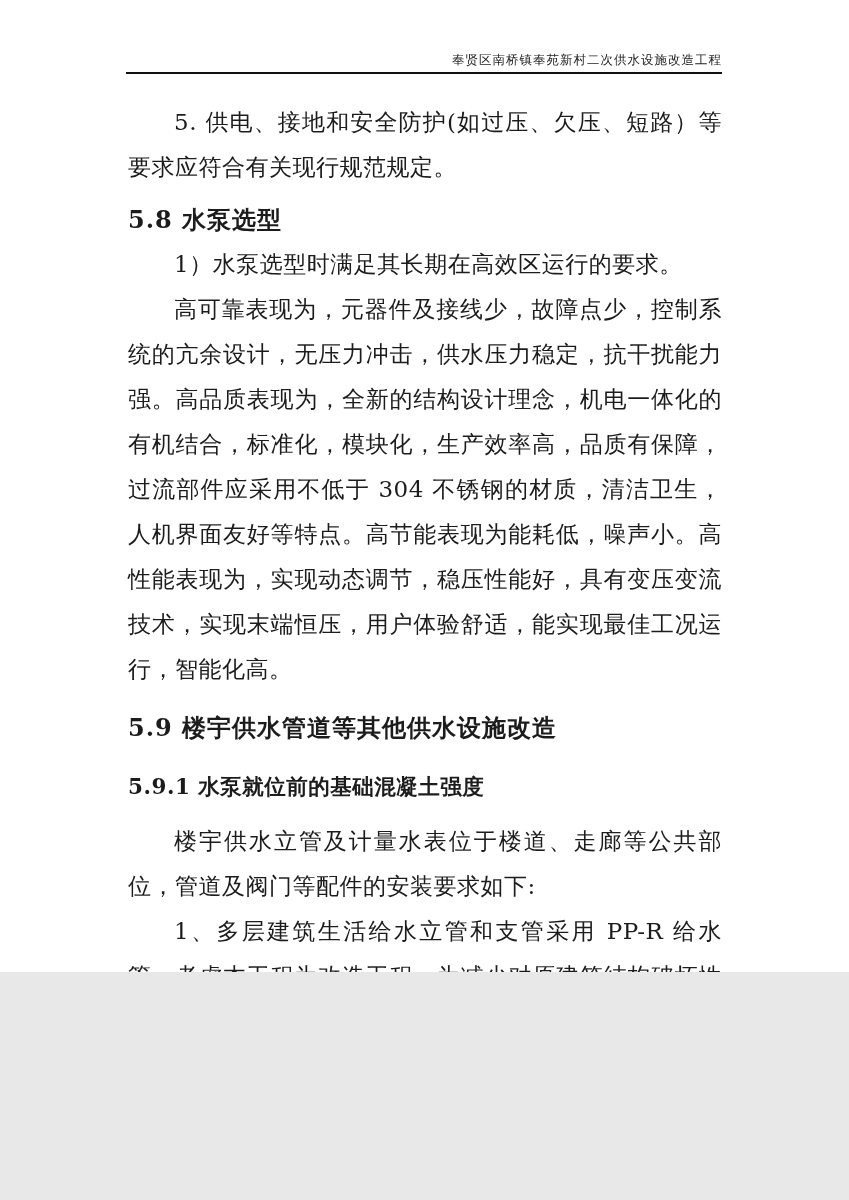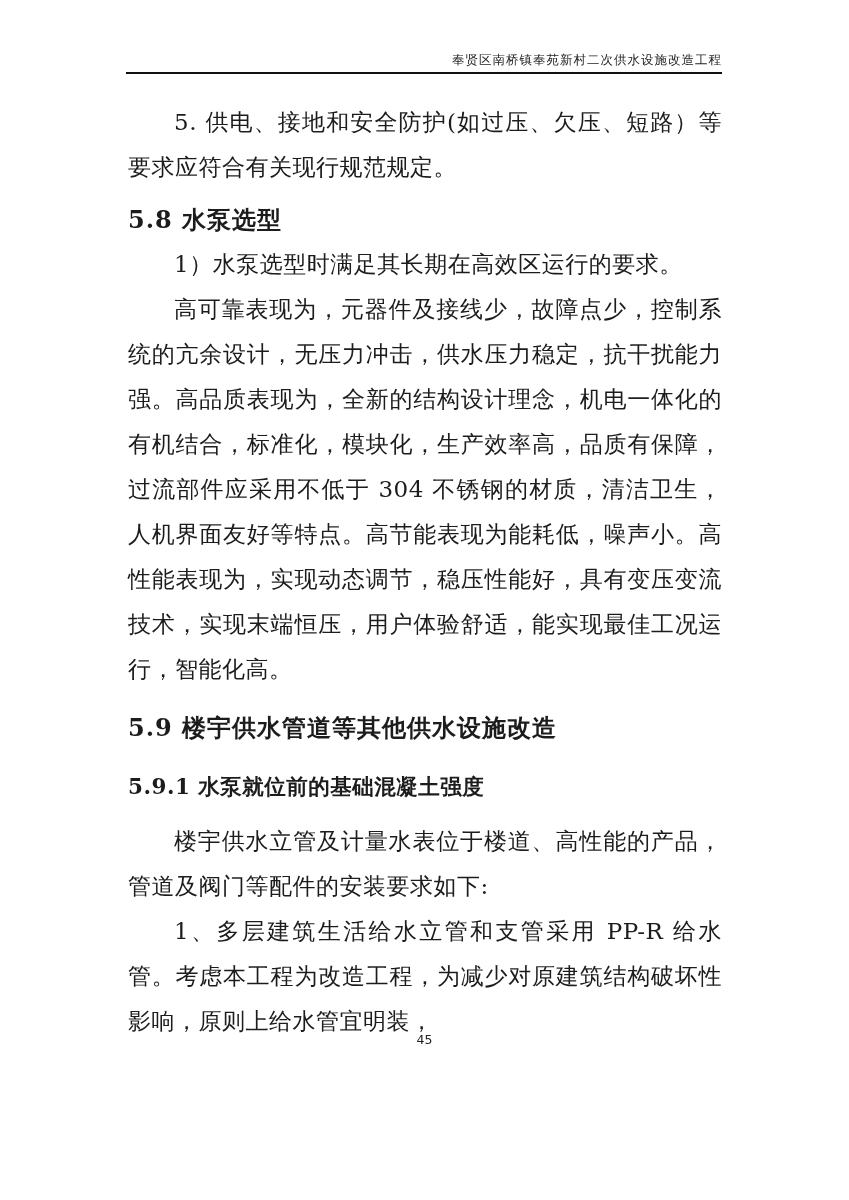--- a/index.html
+++ b/index.html
@@ -1,18 +1,18 @@
 <!DOCTYPE html>
 <html><head>
 <meta charset="utf-8">
 <style>
   html,body{margin:0;padding:0;background:#e8e8e8;}
   .page{
     position:relative;
-    width:849px;height:1200px;
+    width:849px;height:972px;
     margin:0 auto;
     background:#ffffff;
     font-family:"DejaVu Serif","Liberation Serif",serif;
     color:#1c1c1c;
     overflow:hidden;
   }
   .header{
     position:absolute;
     left:126px;right:127px;top:0;
     height:74px;
@@ -92,21 +92,21 @@
     <p class="para mt-p2">1）水泵选型时满足其长期在高效区运行的要求。</p>
 
 
 
     <p class="para">高可靠表现为，元器件及接线少，故障点少，控制系统的亢余设计，无压力冲击，供水压力稳定，抗干扰能力强。高品质表现为，全新的结构设计理念，机电一体化的有机结合，标准化，模块化，生产效率高，品质有保障，过流部件应采用不低于 304 不锈钢的材质，清洁卫生，人机界面友好等特点。高节能表现为能耗低，噪声小。高性能表现为，实现动态调节，稳压性能好，具有变压变流技术，实现末端恒压，用户体验舒适，能实现最佳工况运行，智能化高。</p>
 
     <h2 class="h2 mt-h59">5.9 楼宇供水管道等其他供水设施改造</h2>
 
     <h3 class="h3 mt-h591">5.9.1 水泵就位前的基础混凝土强度</h3>
 
-    <p class="para mt-p6">楼宇供水立管及计量水表位于楼道、高性能的产品，管道及阀门等配件的安装要求如下:</p>
+    <p class="para mt-p6">楼宇供水立管及计量水表位于楼道、走廊等公共部位，管道及阀门等配件的安装要求如下:</p>
 
     <p class="para">1、多层建筑生活给水立管和支管采用 PP-R 给水管。考虑本工程为改造工程，为减少对原建筑结构破坏性影响，原则上给水管宜明装，</p>
 
   </div>
 
   <div class="footer">
     <span>45</span>
   </div>
 
 </div>

